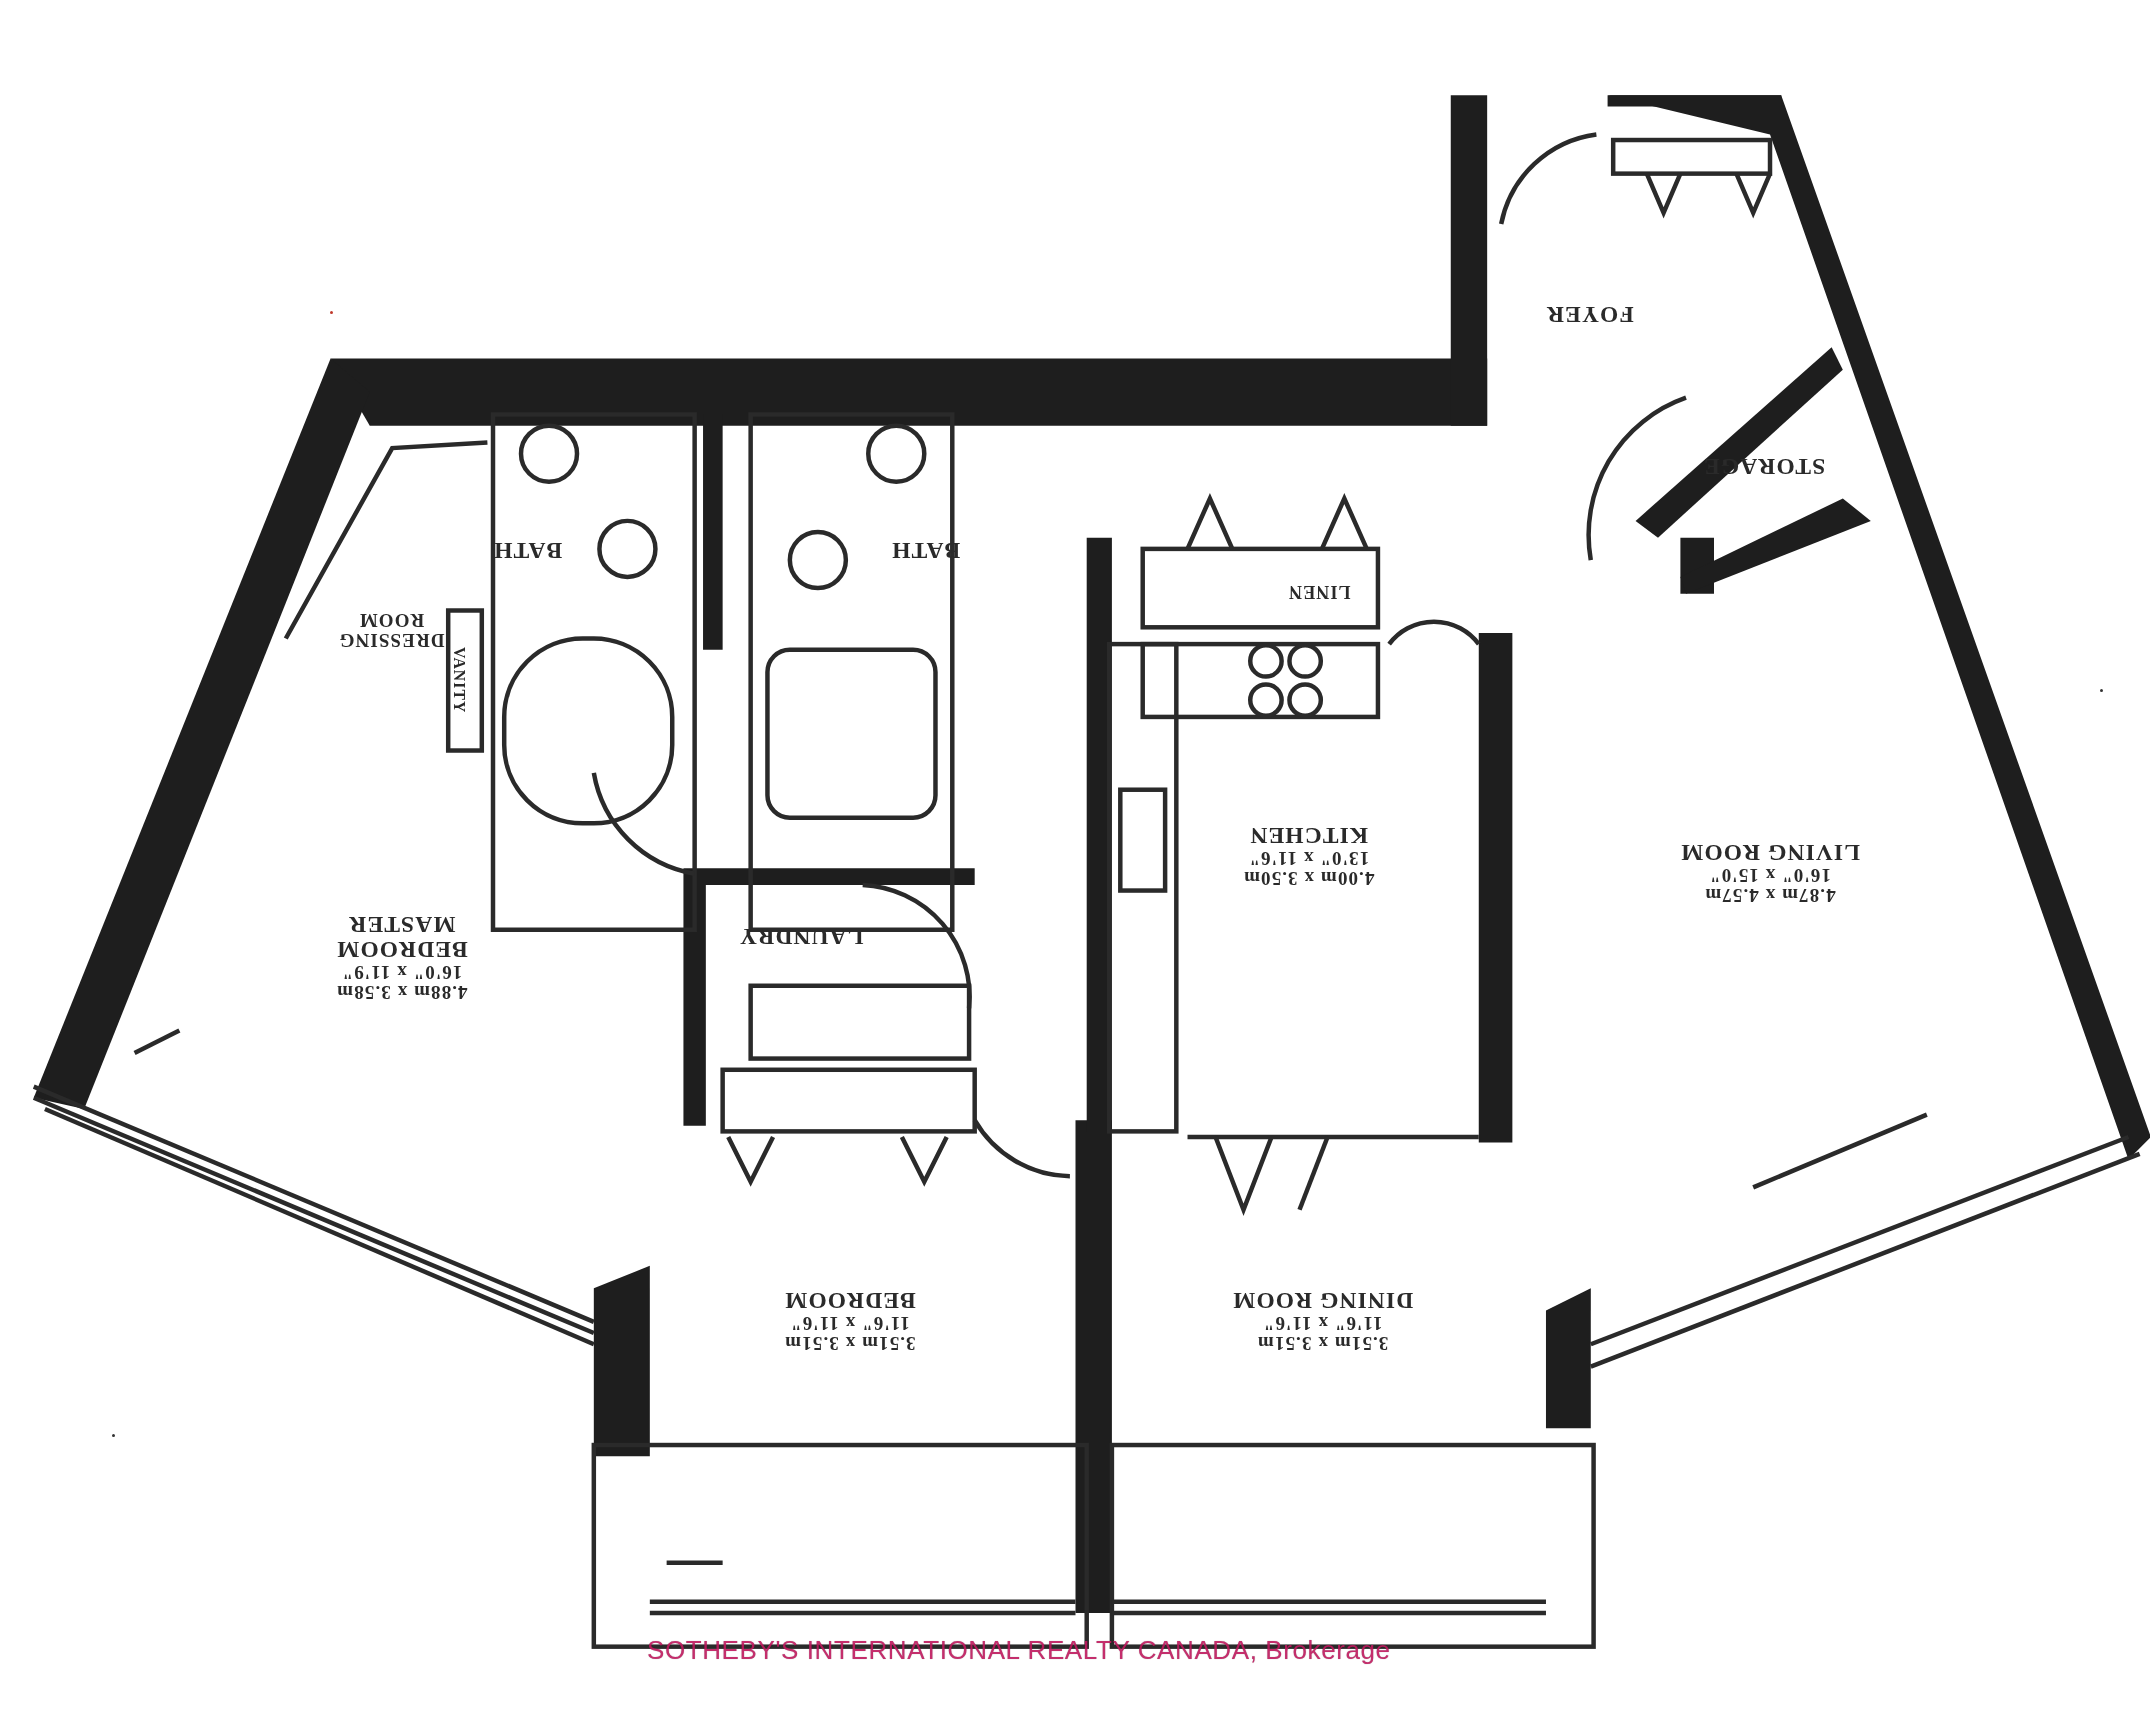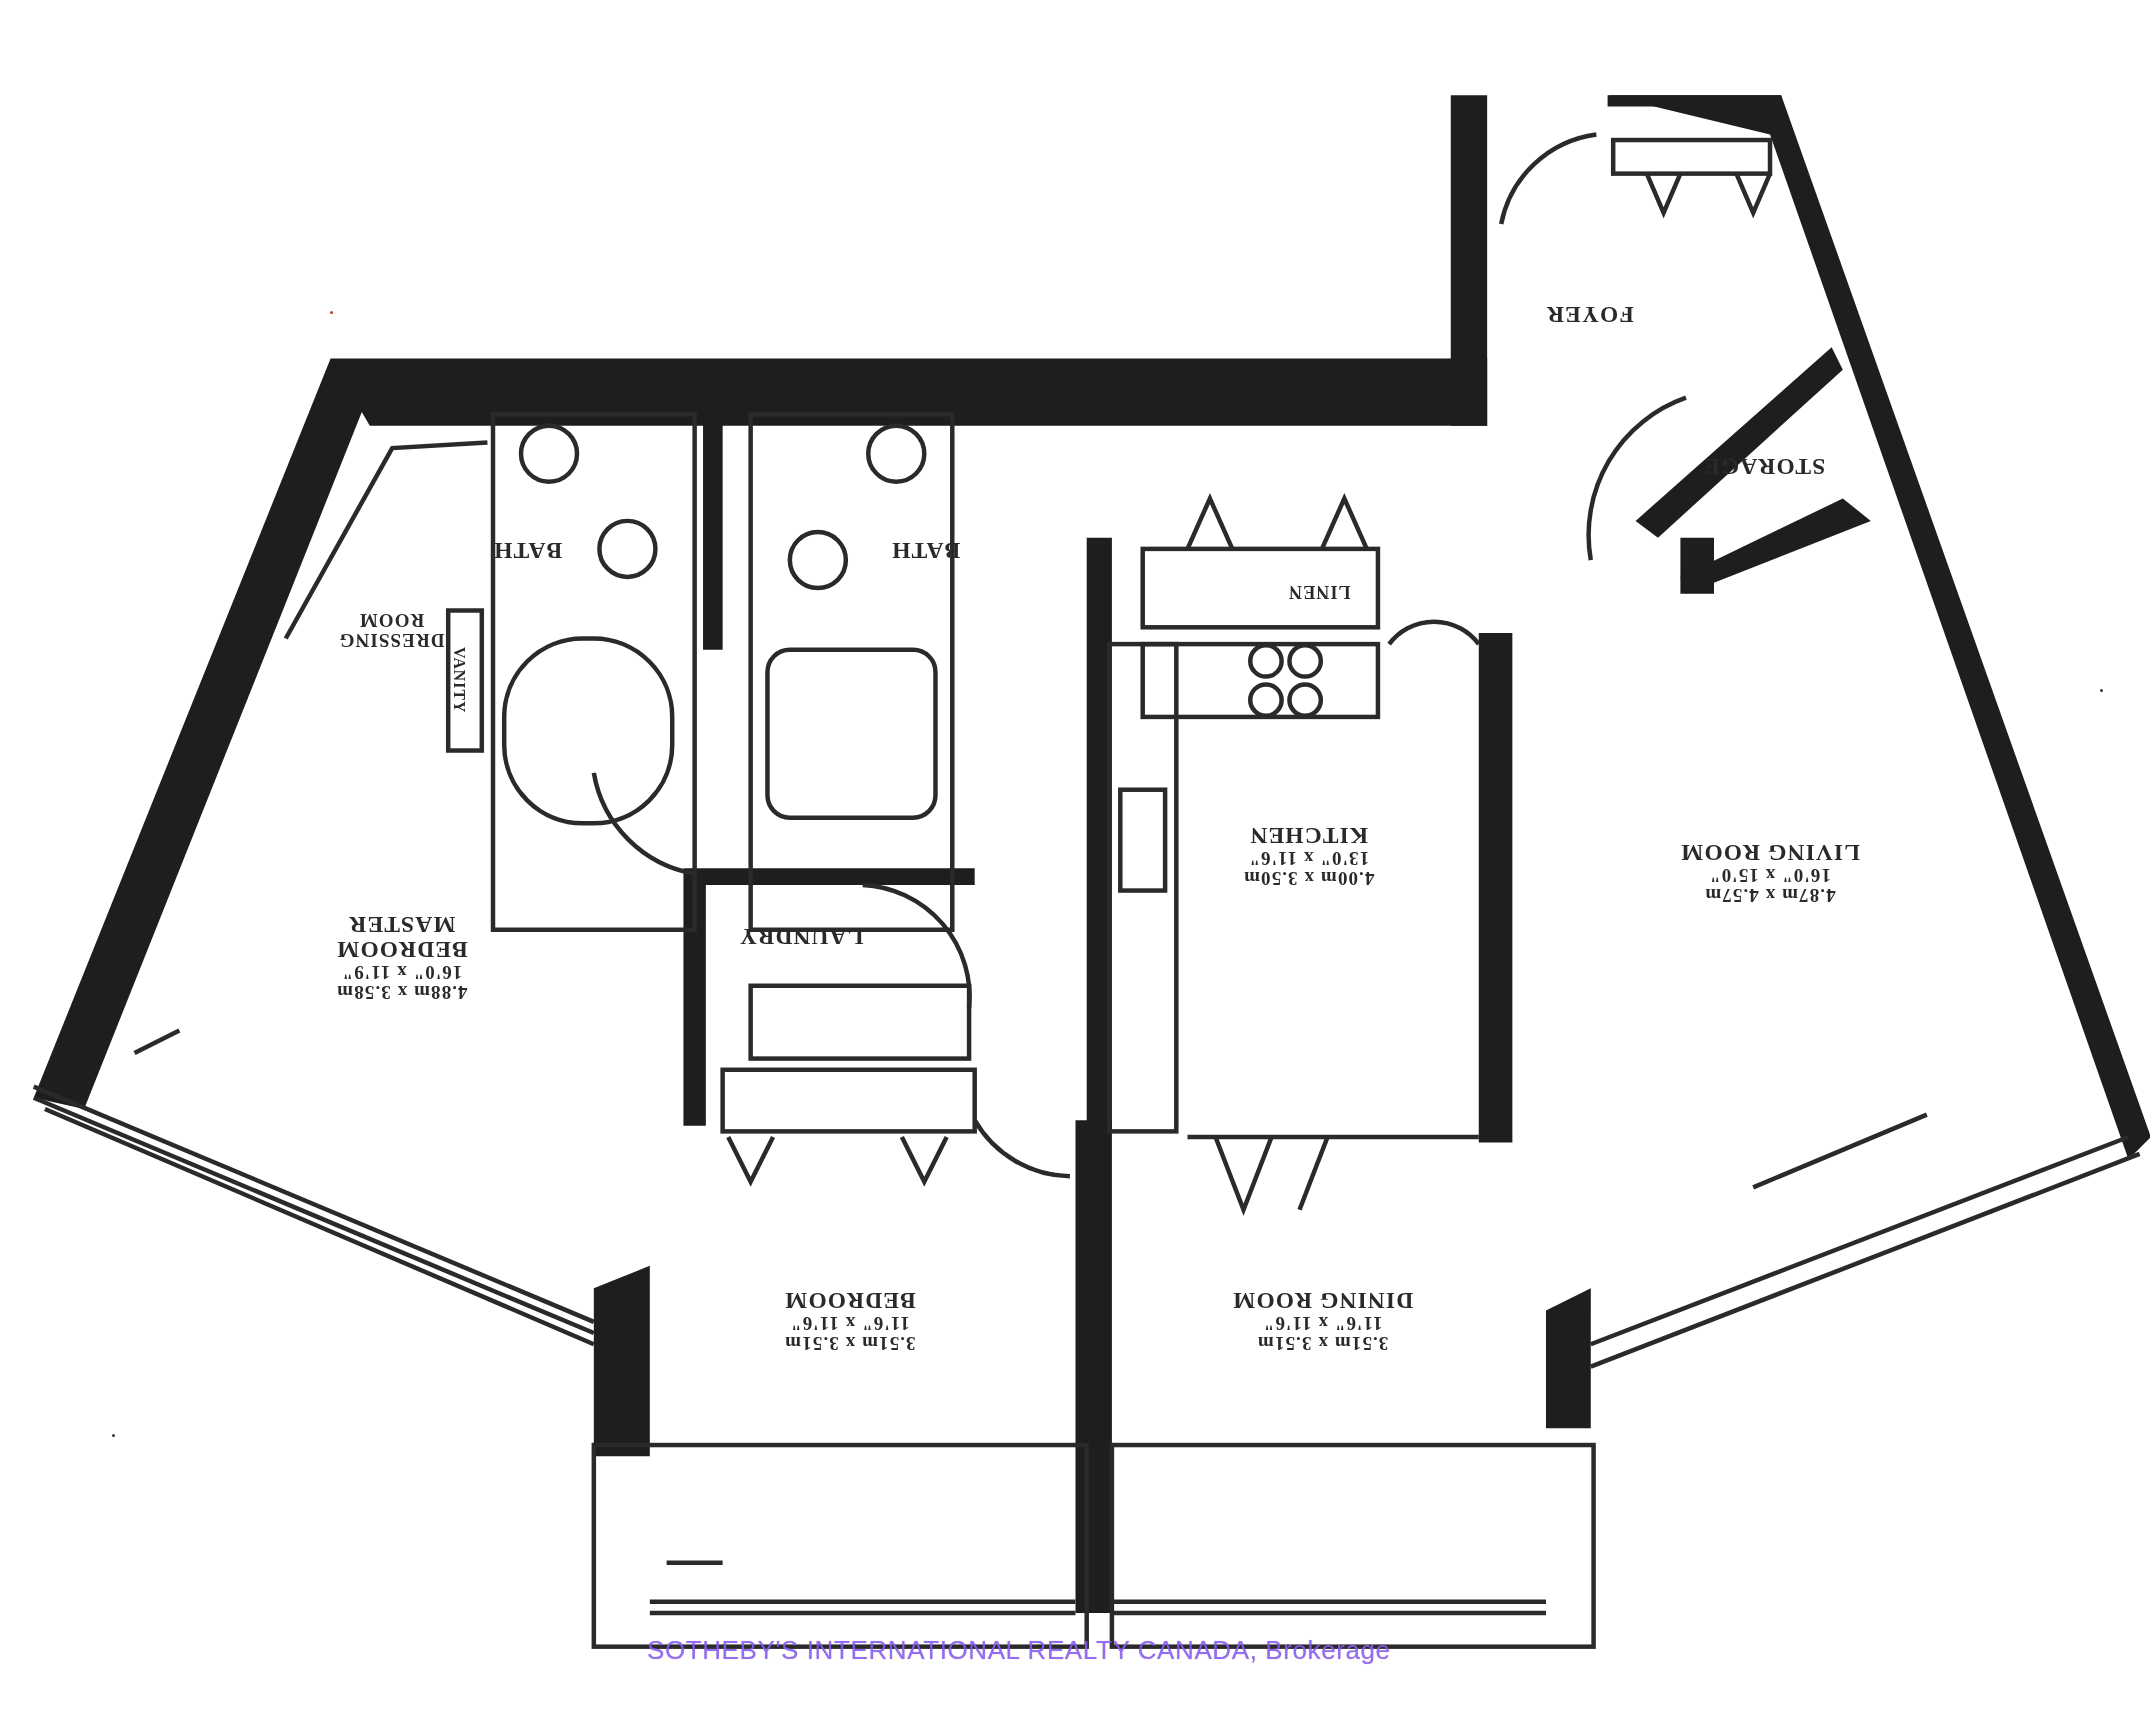--- a/index.html
+++ b/index.html
@@ -2,21 +2,21 @@
 <html style="font-size:9px"><head>
 <meta charset="utf-8">
 <style>
   html,body{margin:0;padding:0;background:#ffffff;}
   body{width:2151px;height:1729px;position:relative;overflow:hidden;font-family:"Liberation Sans",sans-serif;}
   #plan{position:absolute;left:0;top:0;width:2151px;height:1729px;}
   .lbl{position:absolute;color:#2a2a2a;font-family:"Liberation Serif",serif;font-weight:bold;text-align:center;transform:rotate(180deg);line-height:1.05;letter-spacing:1.1px;white-space:nowrap;}
   .lbl .name{display:block;font-size:23.5px;}
   .lbl .dim{display:block;font-size:19px;}
   .small{font-size:19px;}
-  .watermark{position:absolute;left:647px;top:1635px;font-size:26px;color:#8b5cf6;letter-spacing:0.6px;text-shadow:0 0 1.1px rgba(0,0,0,0.35);opacity:0.9;white-space:nowrap;}
+  .watermark{position:absolute;left:647px;top:1635px;font-size:26px;color:#be185d;letter-spacing:0.6px;text-shadow:0 0 1.1px rgba(0,0,0,0.35);opacity:0.9;white-space:nowrap;}
   .dot{position:absolute;width:3.4px;height:3.4px;border-radius:50%;background:#333;}
 </style>
 </head>
 <body>
 
 <svg id="plan" viewBox="0 0 3840 3087" xmlns="http://www.w3.org/2000/svg">
   <g fill="#1e1e1e" stroke="none">
 
     <polygon points="590,640 2655,640 2655,760 660,760"></polygon>
 

